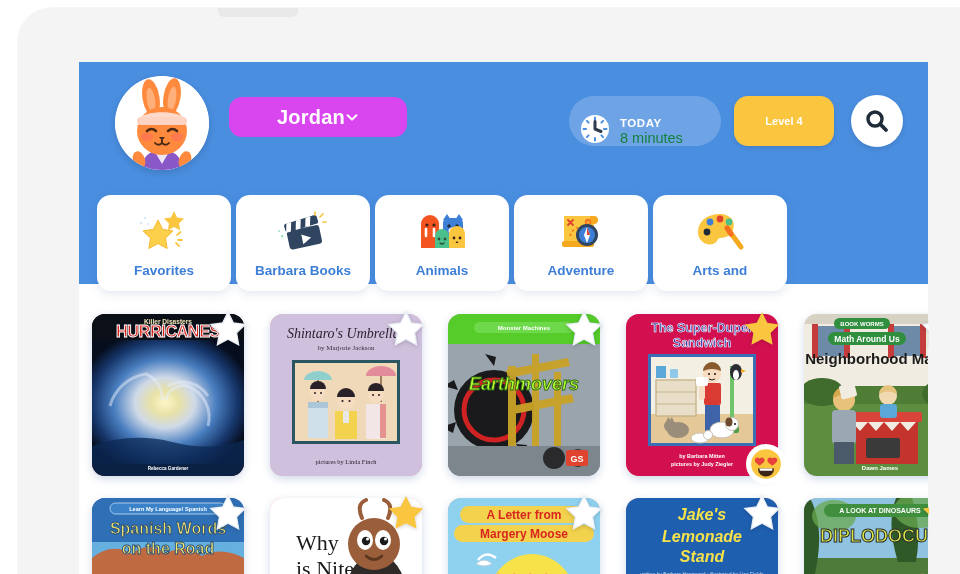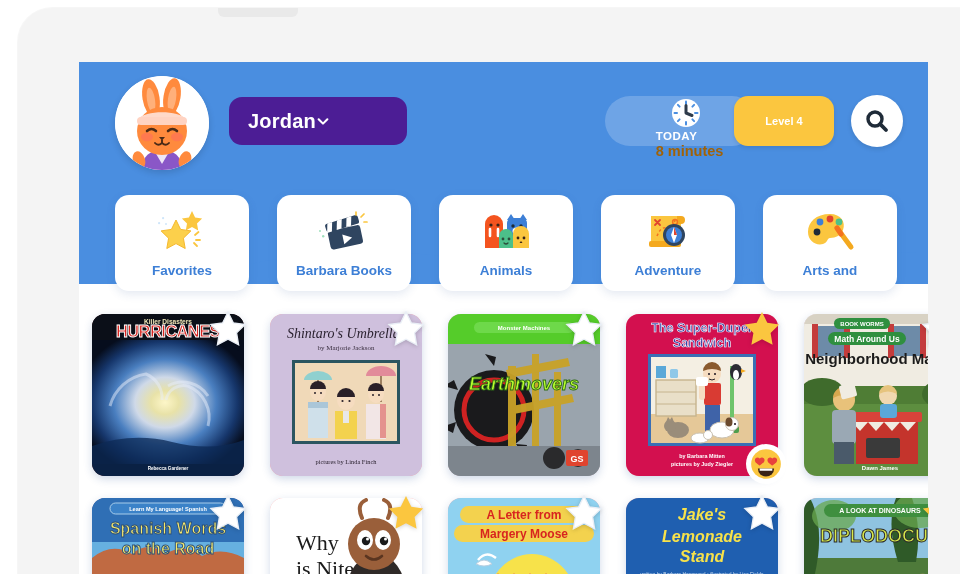--- a/index.html
+++ b/index.html
@@ -42,57 +42,57 @@
   }
 
   .avatar{
     position:absolute; left:36px; top:14px; width:94px; height:94px;
     border-radius:50%; background:#fff; overflow:hidden;
     box-shadow:0 3px 7px rgba(0,0,0,0.14);
   }
   .avatar svg{display:block;}
 
   .name-pill{
-    position:absolute; left:150px; top:35px; width:178px; height:48px;
-    background:#4c1d95; border-radius:13px;
-    display:flex; align-items:center; justify-content:flex-start;
+    position:absolute; left:150px; top:35px; width:178px; height:40px;
+    background:#d946ef; border-radius:13px;
+    display:flex; align-items:center; justify-content:center;
     padding:0 19px; box-sizing:border-box; cursor:pointer;
   }
   .name-pill .nm{color:#fff;font-size:20px;font-weight:bold;letter-spacing:.2px;}
   .chev{width:14px;height:14px;}
 
   .timer{
-    position:absolute; left:526px; top:34px; height:50px; width:152px;
+    position:absolute; left:490px; top:34px; height:50px; width:152px;
     background:rgba(255,255,255,0.20); border-radius:25px;
-    display:flex; align-items:center; padding-left:9px; box-sizing:border-box;flex-direction:column;
+    display:flex; align-items:flex-end; padding-left:9px; box-sizing:border-box;
   }
   .clock-ic{width:34px;height:34px;flex:0 0 34px;}
   .timer-txt{margin-left:8px;line-height:1.12;}
   .timer-txt .t1{color:#fff;font-size:11.5px;font-weight:bold;letter-spacing:.55px;}
-  .timer-txt .t2{color:#a16207;font-size:14.5px;font-weight:bold;}
+  .timer-txt .t2{color:#15803d;font-size:14.5px;font-weight:normal;}
 
   .level{
     position:absolute; left:655px; top:34px; width:100px; height:50px;
     background:#fbc63f; border-radius:14px;
     display:flex;align-items:center;justify-content:center;cursor:pointer;
     box-shadow:0 2px 4px rgba(0,0,0,.10);
   }
   .level span{color:#fff;font-size:11px;font-weight:bold;}
 
   .search-btn{
     position:absolute; left:772px; top:33px; width:52px; height:52px;
     background:#fff;border-radius:50%;
     display:flex;align-items:center;justify-content:center;cursor:pointer;
     box-shadow:0 2px 5px rgba(0,0,0,.12);
   }
 
   
   .cats{
     position:absolute; left:0; top:133px; width:850px; height:100px;
-    display:flex; gap:28px; padding-left:36px; box-sizing:border-box;
+    display:flex; gap:5px; padding-left:18px; box-sizing:border-box;
   }
   .cat{
     width:134px;height:96px;background:#fff;border-radius:14px;flex:0 0 134px;
     box-shadow:0 3px 10px rgba(40,80,150,.13);
     display:flex;flex-direction:column;align-items:center;justify-content:flex-end;
     padding-bottom:13px;box-sizing:border-box;cursor:pointer;position:relative;
   }
   .cat .ic{position:absolute;top:10px;left:0;right:0;height:52px;display:flex;align-items:center;justify-content:center;}
   .cat .lb{color:#3d7fd6;font-size:13.5px;font-weight:bold;white-space:nowrap;}
 

